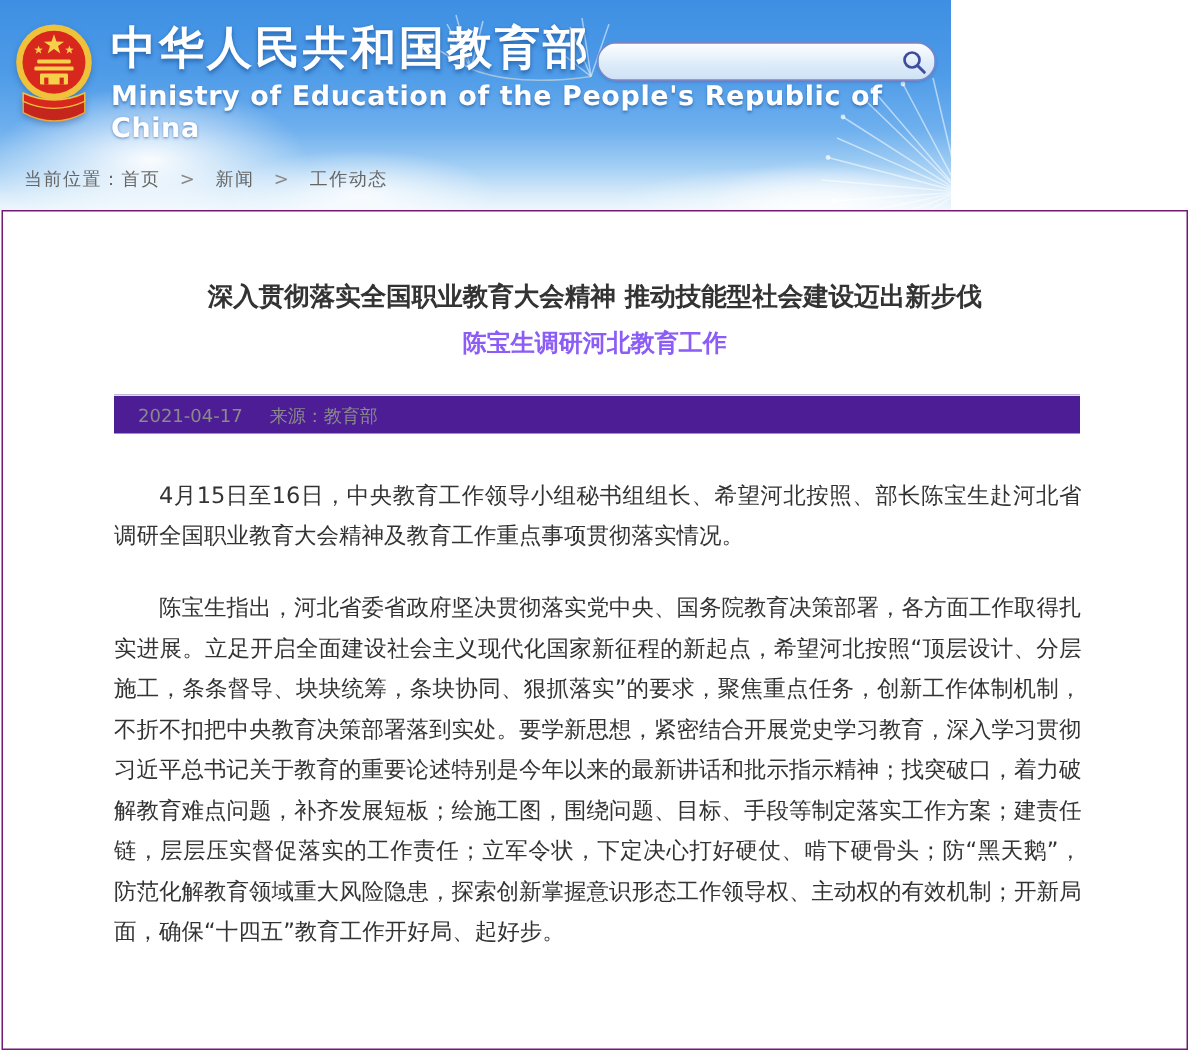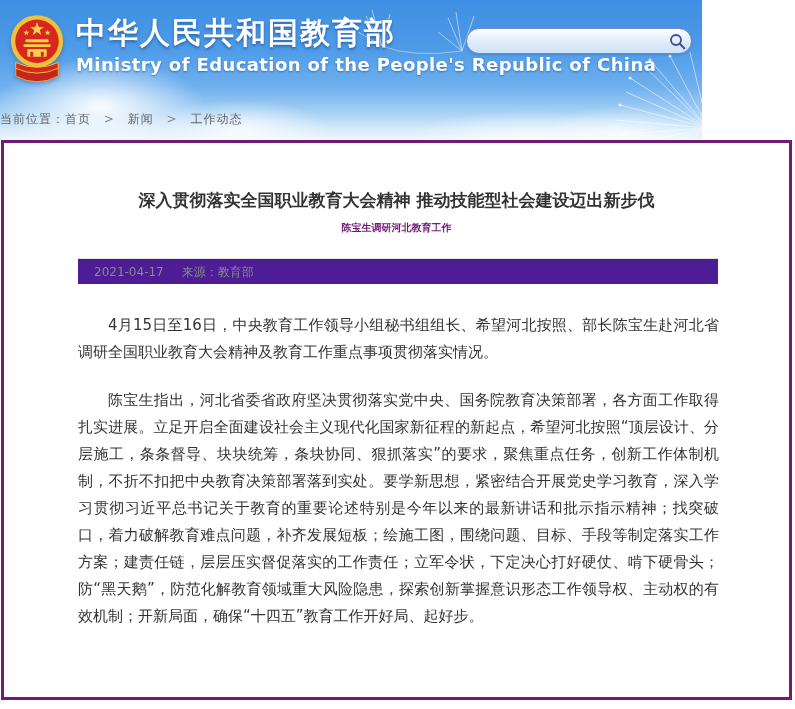--- a/index.html
+++ b/index.html
@@ -9,21 +9,21 @@
     background: #ffffff;
     width: 795px;
     height: 709px;
     overflow: hidden;
     position: relative;
   }
 
   
   .sky {
     position: relative;
-    width: 702px;
+    width: 634px;
     height: 140px;
     background: linear-gradient(180deg,
       #3e8fe3 0%, #4e9be8 35%, #6fb0ee 62%,
       #a5d0f4 80%, #d9ecfa 93%, #eef6fd 100%);
     overflow: hidden;
   }
   .cloud {
     position: absolute;
     background: radial-gradient(ellipse closest-side, rgba(255,255,255,0.95), rgba(255,255,255,0) 75%);
     pointer-events: none;
@@ -90,51 +90,51 @@
     width: 28px; height: 24px;
     cursor: pointer;
     display: flex;
     align-items: center;
     justify-content: center;
     padding: 0;
   }
 
   .breadcrumb {
     position: absolute;
-    left: 0; top: 111px;
+    left: 16px; top: 111px;
     font-size: 12px;
     color: #666;
     letter-spacing: 1px;
   }
   .breadcrumb a { color: #666; text-decoration: none; cursor: pointer; }
   .breadcrumb .sep { margin: 0 8px; color: #888; }
 
   
   .content {
     position: relative;
     margin: 0 3px 0 1px;
     height: 560px;
     background: #ffffff;
-    border: 3px solid #701a75;
+    border: 1px solid #701a75;
     overflow: hidden;
   }
   .article-title {
     margin: 45px 40px 0;
     text-align: center;
     font-size: 17px;
     font-weight: bold;
     color: #333;
     line-height: 24px;
   }
   .article-subtitle {
     margin-top: 9px;
     text-align: center;
-    font-size: 10px;
-    font-weight: bold;
-    color: #701a75;
+    font-size: 16px;
+    font-weight: bold;
+    color: #8b5cf6;
   }
   .meta {
     margin: 23px 71px 0 74px;
     height: 26px;
     line-height: 26px;
     background: #4c1d95;
     border-top: 1px solid #e0e0e0;
     padding-left: 16px;
     font-size: 12px;
     color: #8a8a8a;

